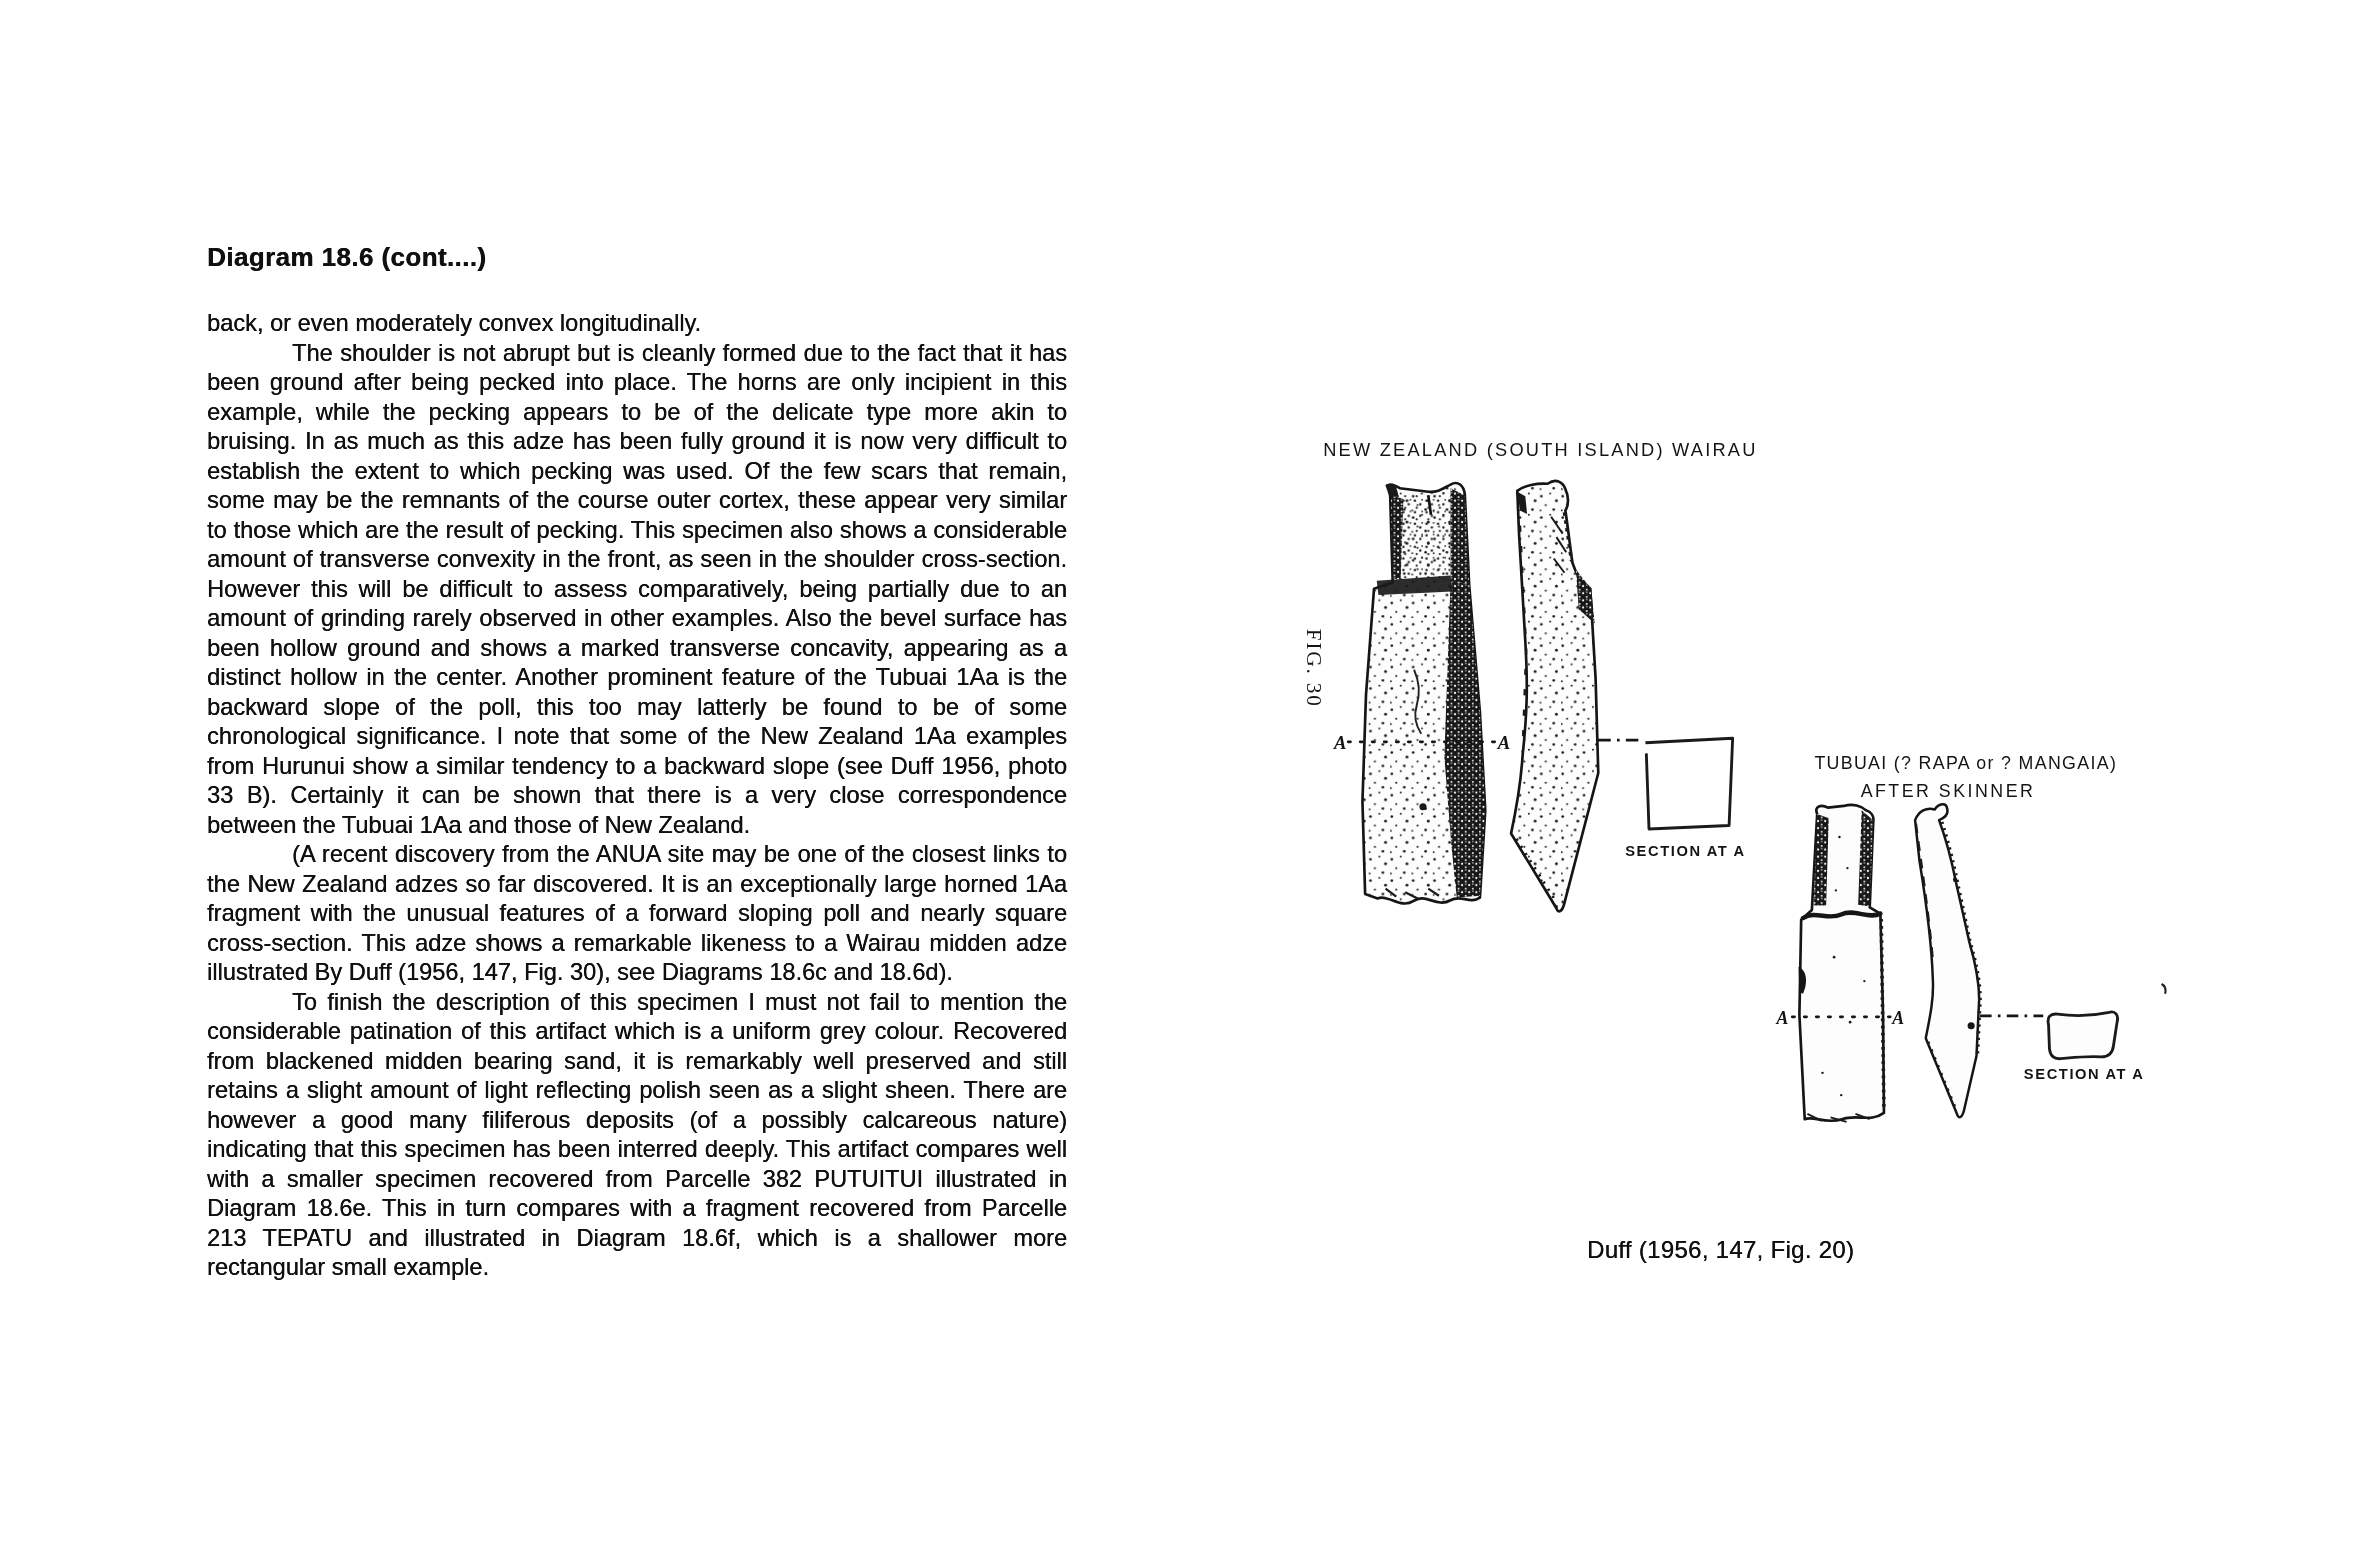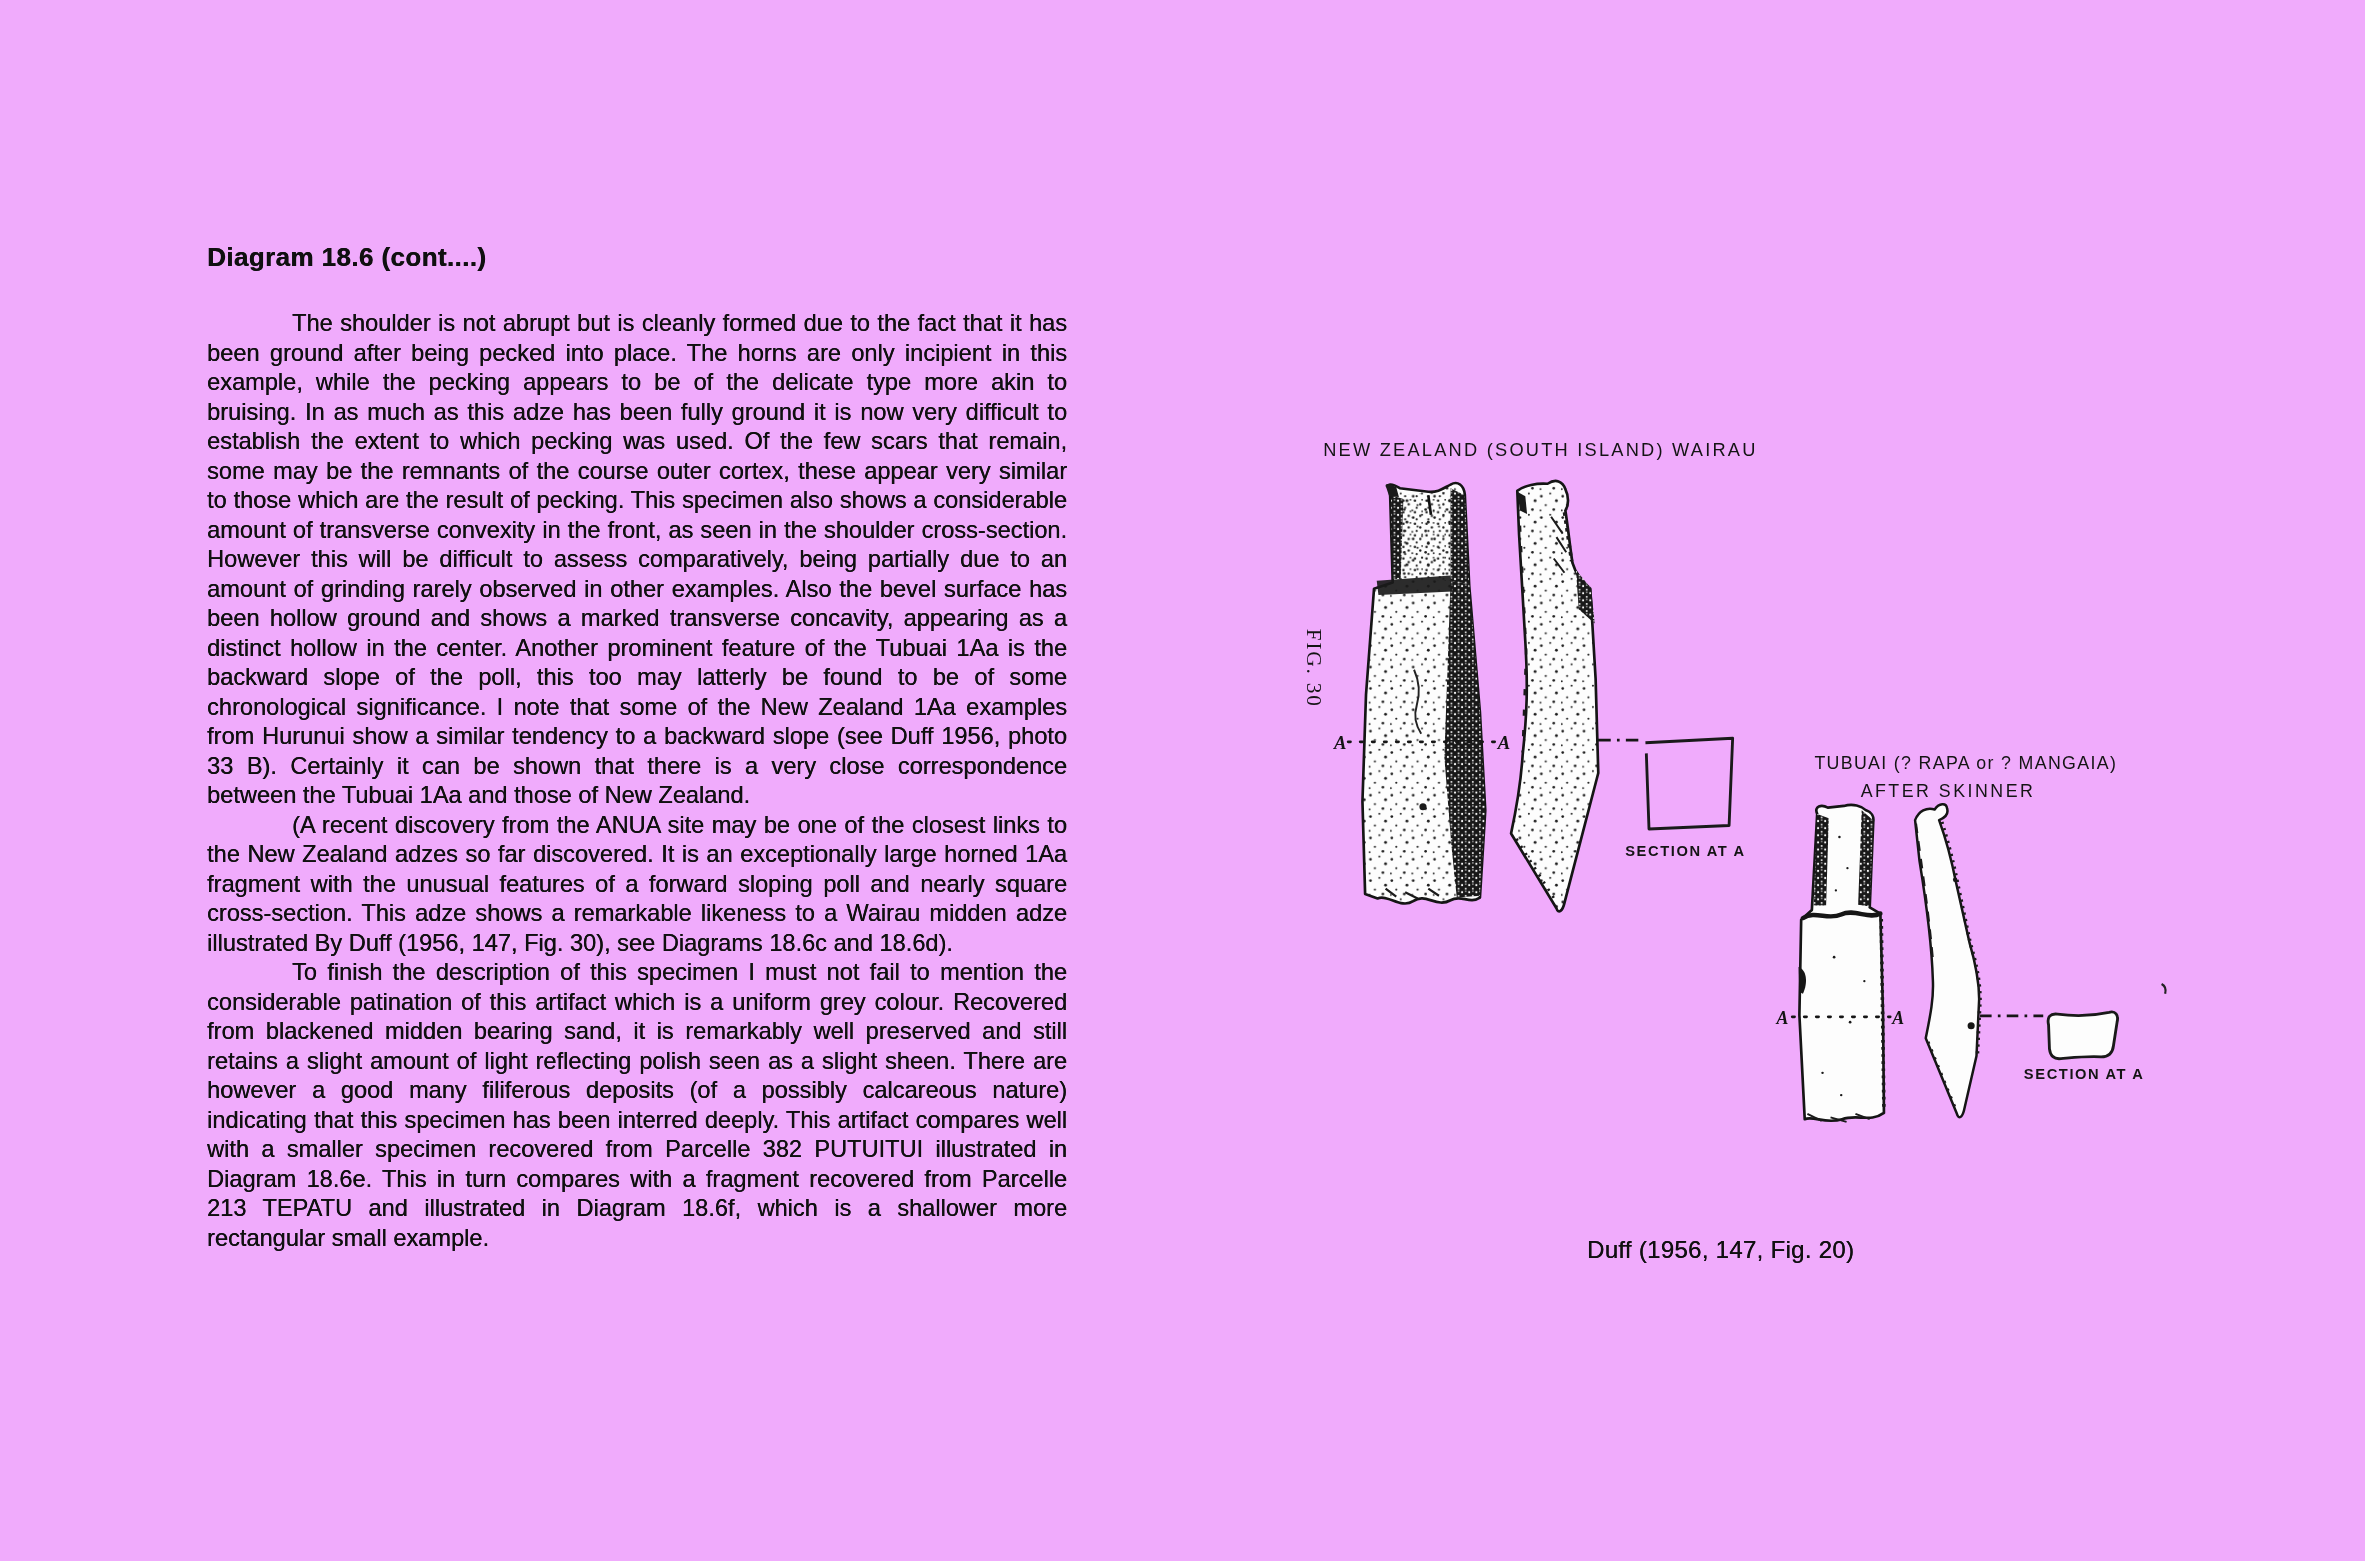--- a/index.html
+++ b/index.html
@@ -1,17 +1,17 @@
 <!DOCTYPE html>
 <html style="font-size:14.2px"><head>
 <meta charset="utf-8">
 <style>
   html,body{margin:0;padding:0;background:#e8e8e8;}
   .page{
-    position:relative;width:2366px;height:1562px;background:#f0abfc;
+    position:relative;width:2366px;height:1562px;background:#ffffff;
     font-family:"Liberation Sans",sans-serif;color:#101010;overflow:hidden;
   }
   .heading{
     position:absolute;left:207px;top:242px;margin:0;
     font-size:26px;font-weight:bold;letter-spacing:0.4px;
     text-shadow:0.4px 0 currentColor;
   }
   .textcol{
     position:absolute;left:207px;top:309px;width:860px;
     font-size:23.6px;line-height:29.5px;text-align:justify;
@@ -26,20 +26,21 @@
   }
 </style>
 </head>
 <body>
 
 <div class="page">
 
   <h1 class="heading">Diagram 18.6  (cont....)</h1>
 
   <div class="textcol">
+    <p class="first">back, or even moderately convex longitudinally.</p>
     <p>The shoulder is not abrupt but is cleanly formed due to the fact that it has been ground after being pecked into place. The horns are only incipient in this example, while the pecking appears to be of the delicate type more akin to bruising.  In as much as this adze has been fully ground it is now very difficult to establish the extent to which pecking was used.  Of the few scars that remain, some may be the remnants of the course outer cortex, these appear very similar to those which are the result of pecking.  This specimen also shows a considerable amount of transverse convexity in the front, as seen in the shoulder cross-section.  However this will be difficult to assess comparatively, being partially due to an amount of grinding rarely observed in other examples. Also the bevel surface has been hollow ground and shows a marked transverse concavity, appearing as a distinct hollow in the center.  Another prominent feature of the Tubuai 1Aa is the backward slope of the poll, this too may latterly be found to be of some chronological significance.  I note that some of the New Zealand 1Aa examples from Hurunui show a similar tendency to a backward slope (see Duff 1956,  photo 33 B).  Certainly it can be shown that there is a very close correspondence between the Tubuai 1Aa and those of New Zealand.</p>
     <p>(A recent discovery from the ANUA site may be one of the closest links to the New Zealand adzes so far discovered.  It is an exceptionally large horned 1Aa fragment with the unusual features of a forward sloping poll and nearly square cross-section.  This adze shows a remarkable likeness to a Wairau midden adze illustrated By Duff (1956, 147, Fig. 30), see Diagrams 18.6c and 18.6d).</p>
     <p>To finish the description of this specimen I must not fail to mention the considerable patination of this artifact which is a uniform grey colour. Recovered from blackened midden bearing sand, it is remarkably well preserved and still retains a slight amount of light reflecting polish seen as a slight sheen.  There are however a good many filiferous deposits (of a possibly calcareous nature) indicating that this specimen has been interred deeply.  This artifact compares well with a smaller specimen recovered from Parcelle 382 PUTUITUI illustrated in Diagram 18.6e.  This in turn compares with a fragment recovered from Parcelle 213 TEPATU and illustrated in Diagram 18.6f, which is a shallower more rectangular small example.</p>
   </div>
 
   <svg class="figure-svg" viewBox="1430 450 1062 990" xmlns="http://www.w3.org/2000/svg">
     <defs>
       <pattern id="stip" patternUnits="userSpaceOnUse" width="24" height="24">
         <rect width="24" height="24" fill="#fdfdfd"></rect>
         <circle cx="3" cy="5" r="1.5" fill="#1c1c1c"></circle>

